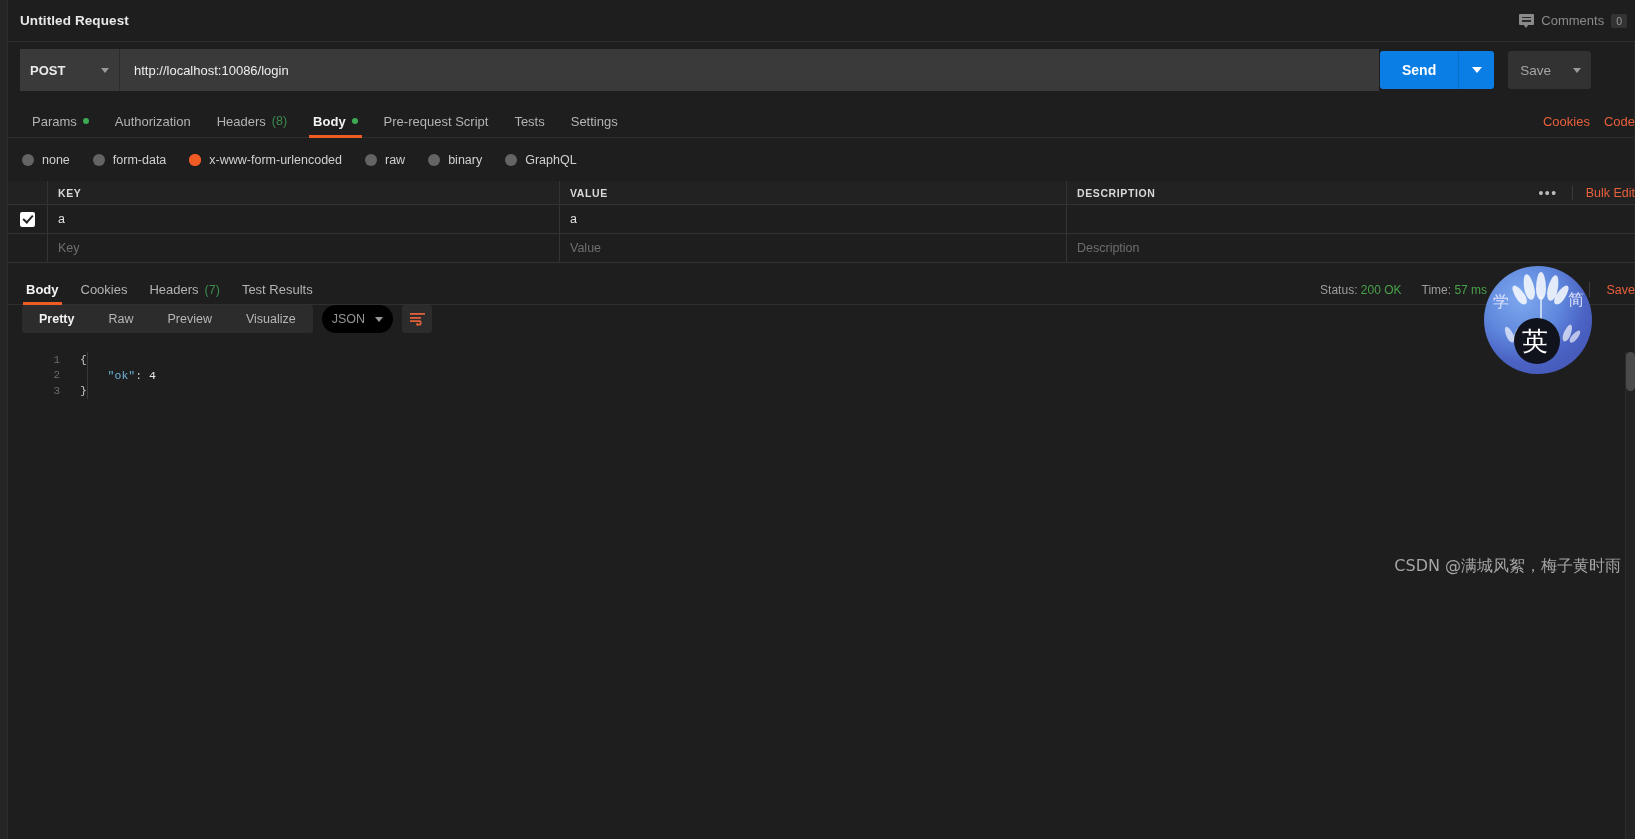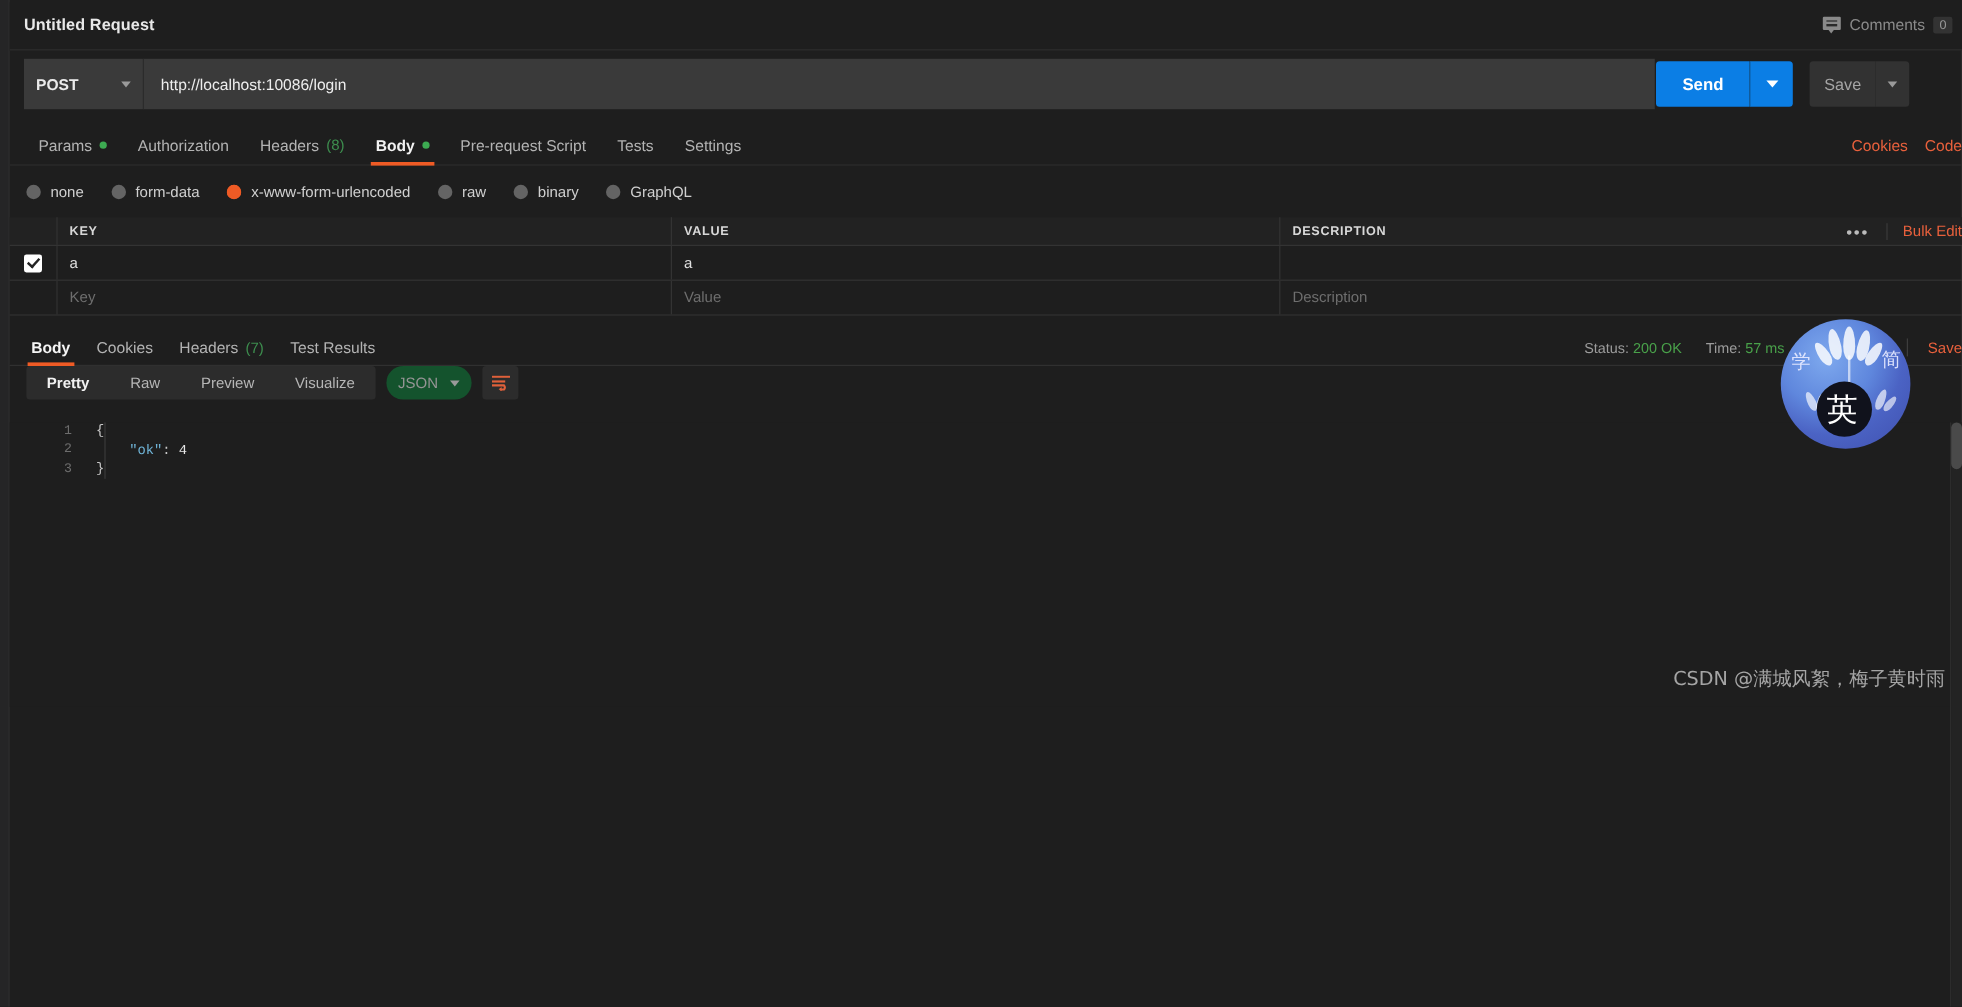--- a/index.html
+++ b/index.html
@@ -128,21 +128,21 @@
   .meta-item b { color:#49a14a; font-weight:normal; }
   .meta-sep { width:1px; height:15px; background:#3d3d3d; margin-left:20px; }
   .save-resp { color:#e8603c; font-size:12.5px; margin-left:17px; cursor:pointer; }
 
   
   .resp-toolbar { position:absolute; left:8px; top:304px; right:0; height:30px; display:flex; align-items:center; }
   .seg { display:flex; background:#2c2c2c; border-radius:3px; height:28px; margin-left:14px; align-items:center; }
   .seg-item { padding:0 17px; font-size:12.5px; color:#b6b6b6; height:28px; display:flex; align-items:center; cursor:pointer; }
   .seg-item.active { color:#f2f2f2; font-weight:bold; }
   .fmt-sel {
-    margin-left:9px; height:28px; background:#14532d; border-radius:14px; display:flex; align-items:center;
+    margin-left:9px; height:28px; background:#000000; border-radius:14px; display:flex; align-items:center;
     gap:10px; padding:0 10px; cursor:pointer;
   }
   .fmt-sel span { color:#949494; font-size:12.5px; }
   .fmt-sel i { width:0;height:0;border-left:4px solid transparent;border-right:4px solid transparent;border-top:5px solid #9a9a9a; }
   .wrap-btn { margin-left:9px; width:30px; height:28px; background:#2c2c2c; border-radius:3px; display:flex; align-items:center; justify-content:center; cursor:pointer; }
 
   
   .code-area { position:absolute; left:8px; top:352px; right:0; bottom:0; background:#1e1e1e; }
   .code-line { display:flex; height:15.5px; align-items:center; font-family:"Liberation Mono", monospace; font-size:11.5px; }
   .ln { width:64px; text-align:right; padding-right:12px; color:#6d6d6d; font-size:11px; }

